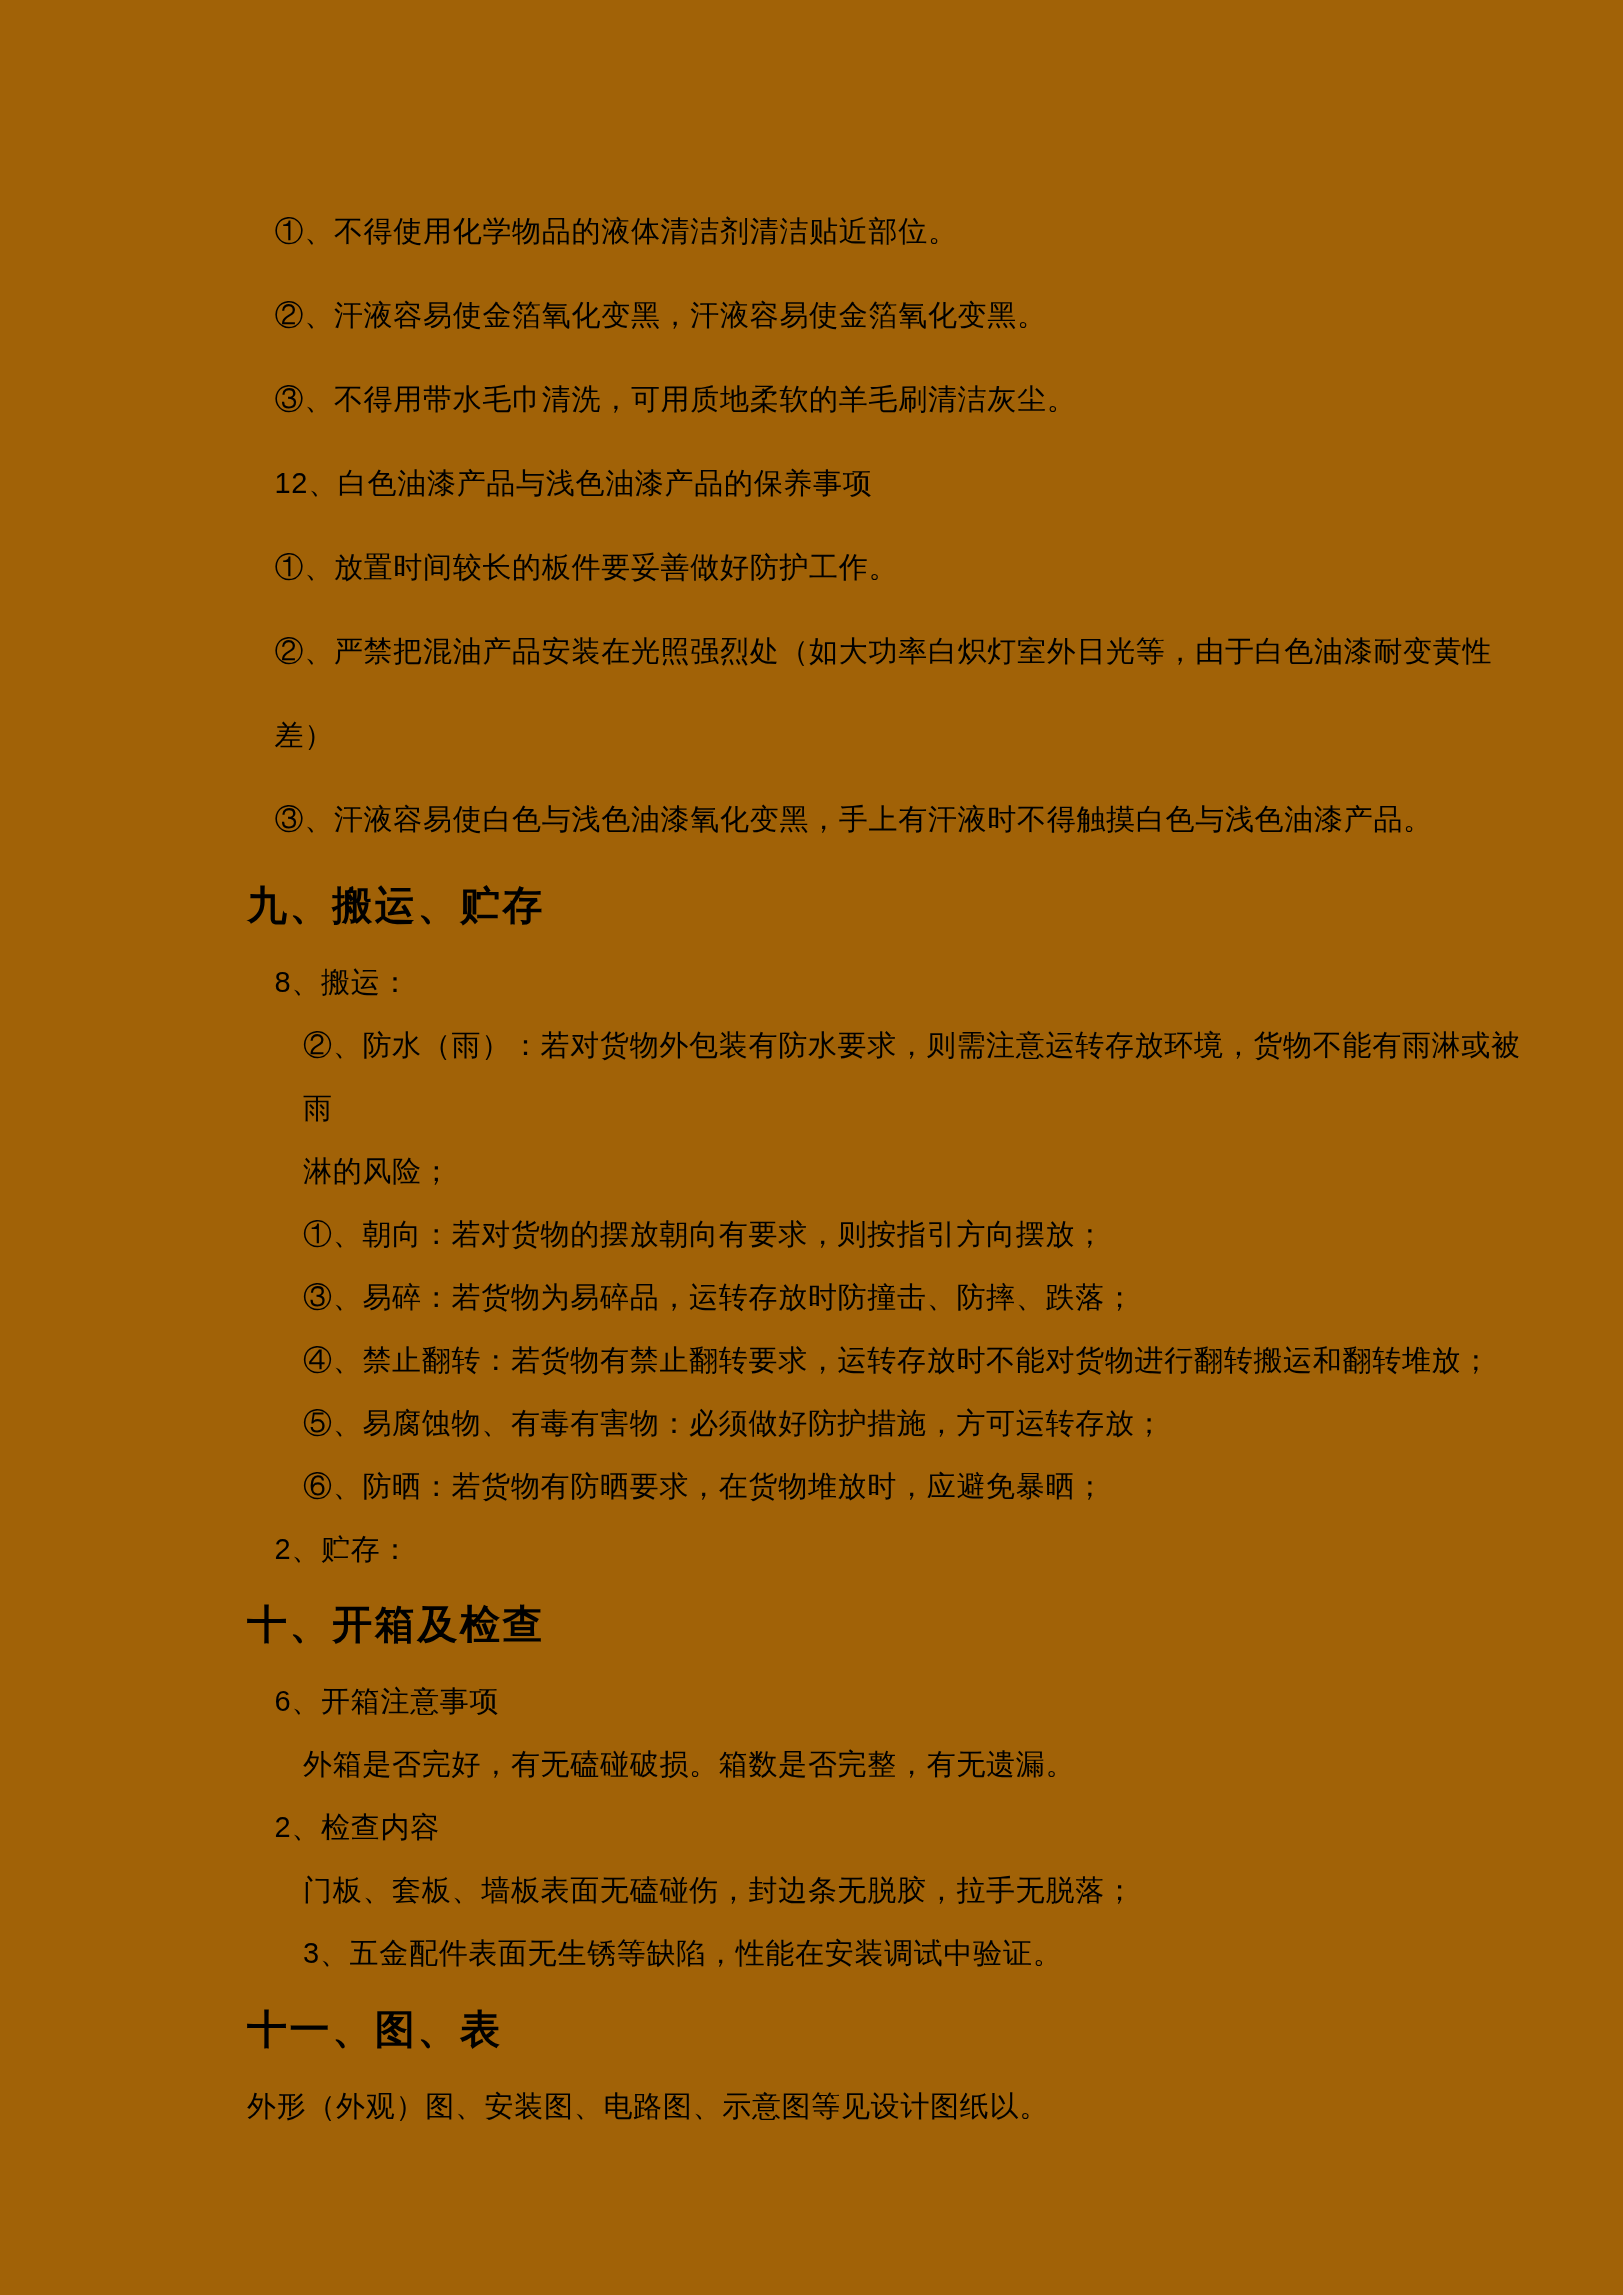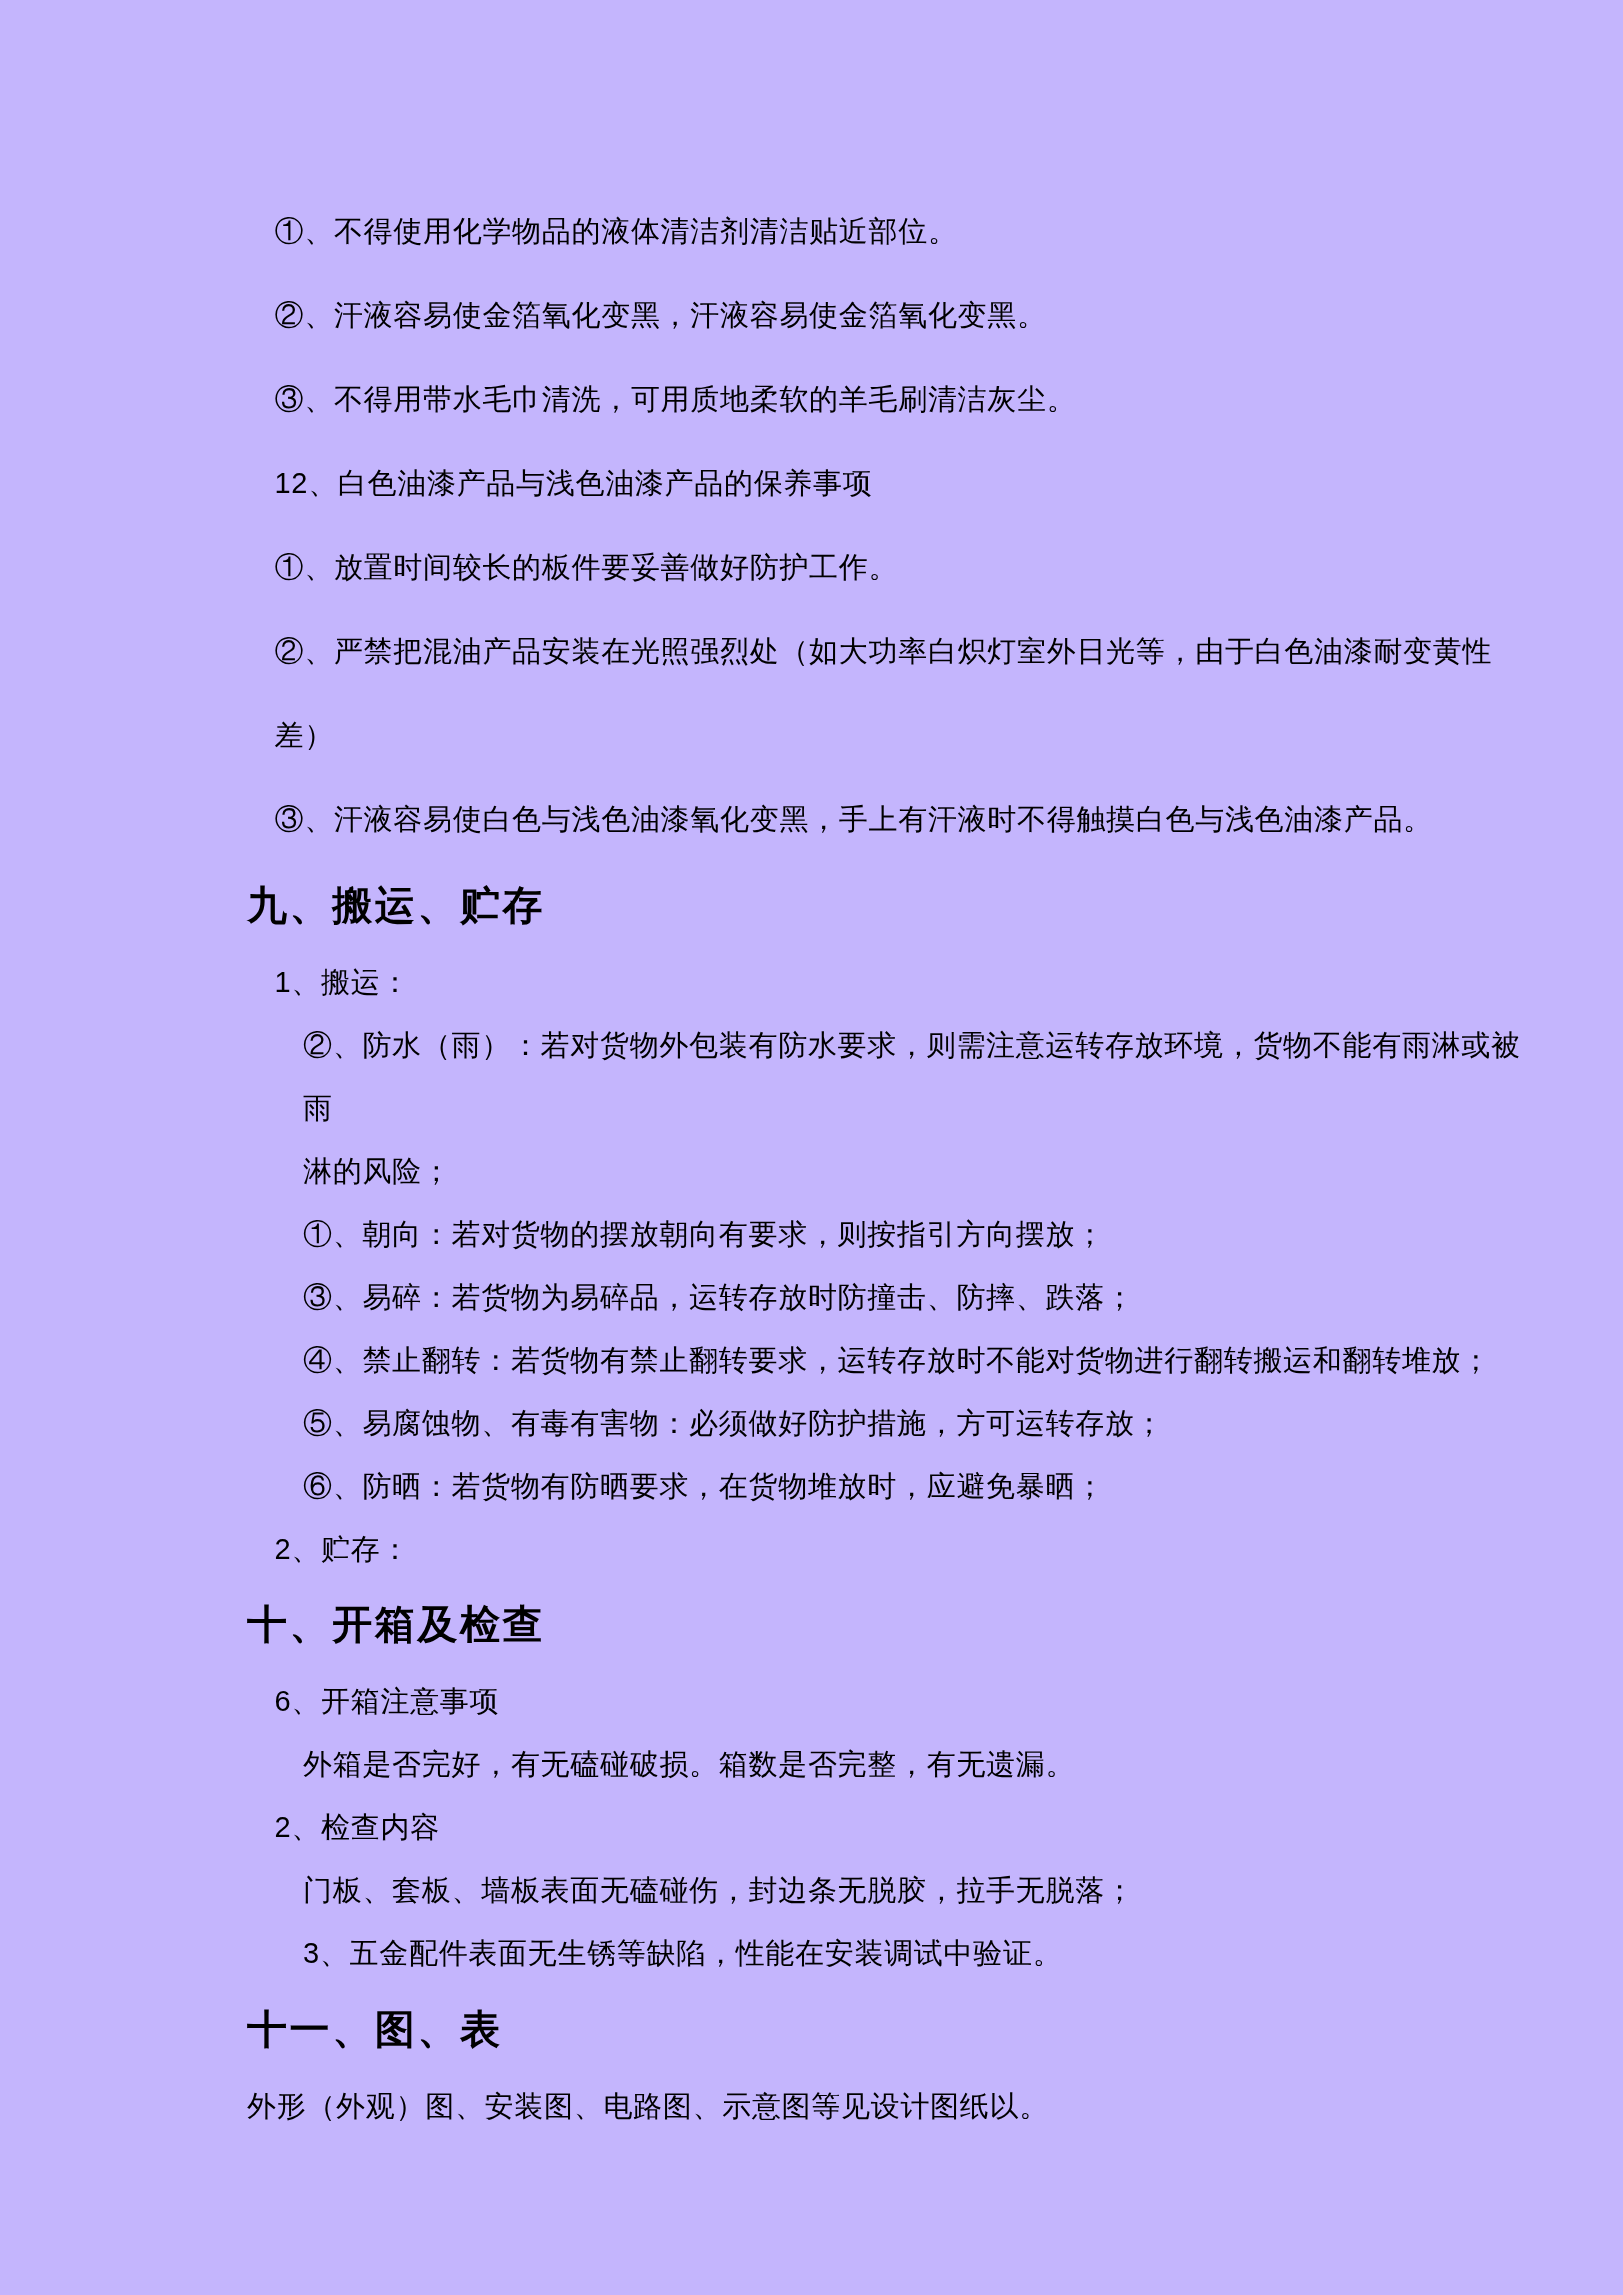--- a/index.html
+++ b/index.html
@@ -13,21 +13,21 @@
     position: relative;
     overflow: hidden;
     font-family: "Liberation Sans", sans-serif;
     color: #000000;
   }
   .page {
     position: absolute;
     inset: 0;
     box-sizing: border-box;
     padding: 189px 85px 0 247px;
-    background: #c4b5fd;
+    background: #a16207;
   }
   .blk {
     margin: 0;
     white-space: pre-line;
     font-size: 29px;
     font-weight: normal;
     letter-spacing: 0.7px;
   }
   
   .sec-a { line-height: 84px; }
@@ -52,21 +52,21 @@
 
 <main class="page">
     <p class="blk sec-a lvl1">①、不得使用化学物品的液体清洁剂清洁贴近部位。</p>
     <p class="blk sec-a lvl1">②、汗液容易使金箔氧化变黑，汗液容易使金箔氧化变黑。</p>
     <p class="blk sec-a lvl1">③、不得用带水毛巾清洗，可用质地柔软的羊毛刷清洁灰尘。</p>
     <p class="blk sec-a lvl1">12、白色油漆产品与浅色油漆产品的保养事项</p>
     <p class="blk sec-a lvl1">①、放置时间较长的板件要妥善做好防护工作。</p>
     <p class="blk sec-a lvl1">②、严禁把混油产品安装在光照强烈处（如大功率白炽灯室外日光等，由于白色油漆耐变黄性差）</p>
     <p class="blk sec-a lvl1">③、汗液容易使白色与浅色油漆氧化变黑，手上有汗液时不得触摸白色与浅色油漆产品。</p>
     <h2 class="heading sec-b lvl0">九、搬运、贮存</h2>
-    <p class="blk sec-b lvl1">1、搬运：</p>
+    <p class="blk sec-b lvl1">8、搬运：</p>
     <p class="blk sec-b lvl2">②、防水（雨）：若对货物外包装有防水要求，则需注意运转存放环境，货物不能有雨淋或被雨
 淋的风险；</p>
     <p class="blk sec-b lvl2">①、朝向：若对货物的摆放朝向有要求，则按指引方向摆放；</p>
     <p class="blk sec-b lvl2">③、易碎：若货物为易碎品，运转存放时防撞击、防摔、跌落；</p>
     <p class="blk sec-b lvl2">④、禁止翻转：若货物有禁止翻转要求，运转存放时不能对货物进行翻转搬运和翻转堆放；</p>
     <p class="blk sec-b lvl2">⑤、易腐蚀物、有毒有害物：必须做好防护措施，方可运转存放；</p>
     <p class="blk sec-b lvl2">⑥、防晒：若货物有防晒要求，在货物堆放时，应避免暴晒；</p>
     <p class="blk sec-b lvl1">2、贮存：</p>
     <h2 class="heading sec-b lvl0">十、开箱及检查</h2>
     <p class="blk sec-b lvl1">6、开箱注意事项</p>

